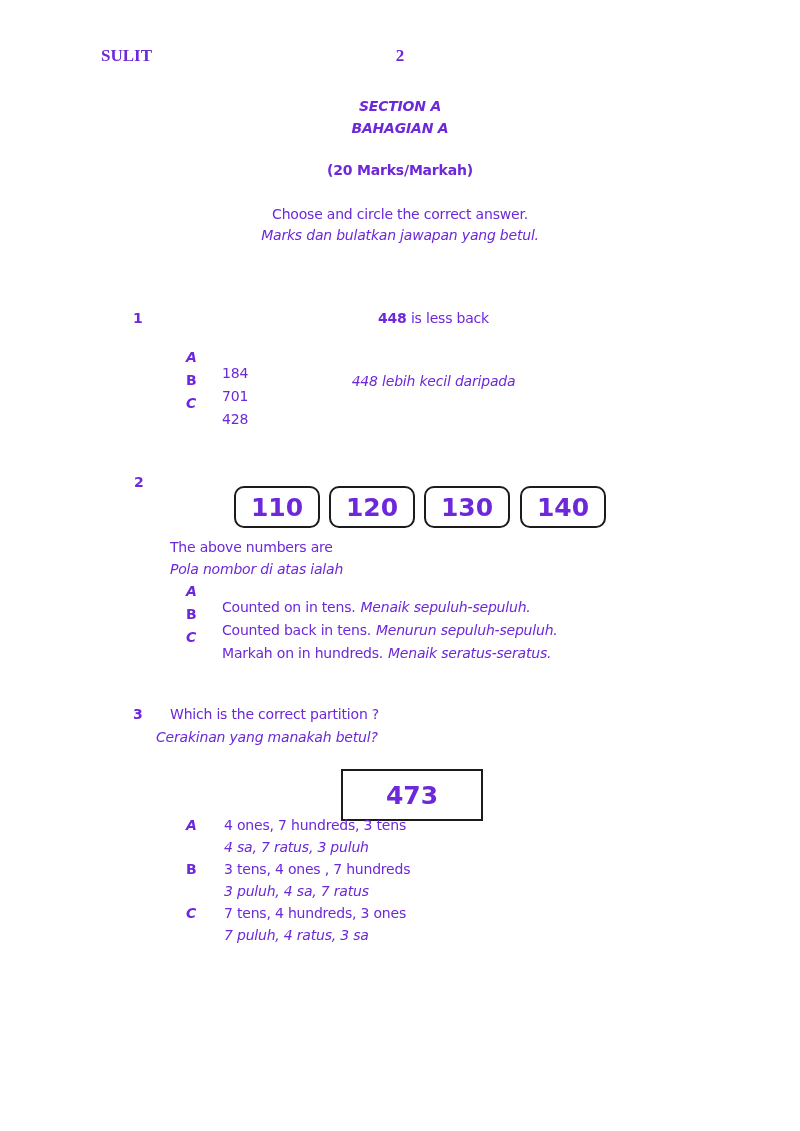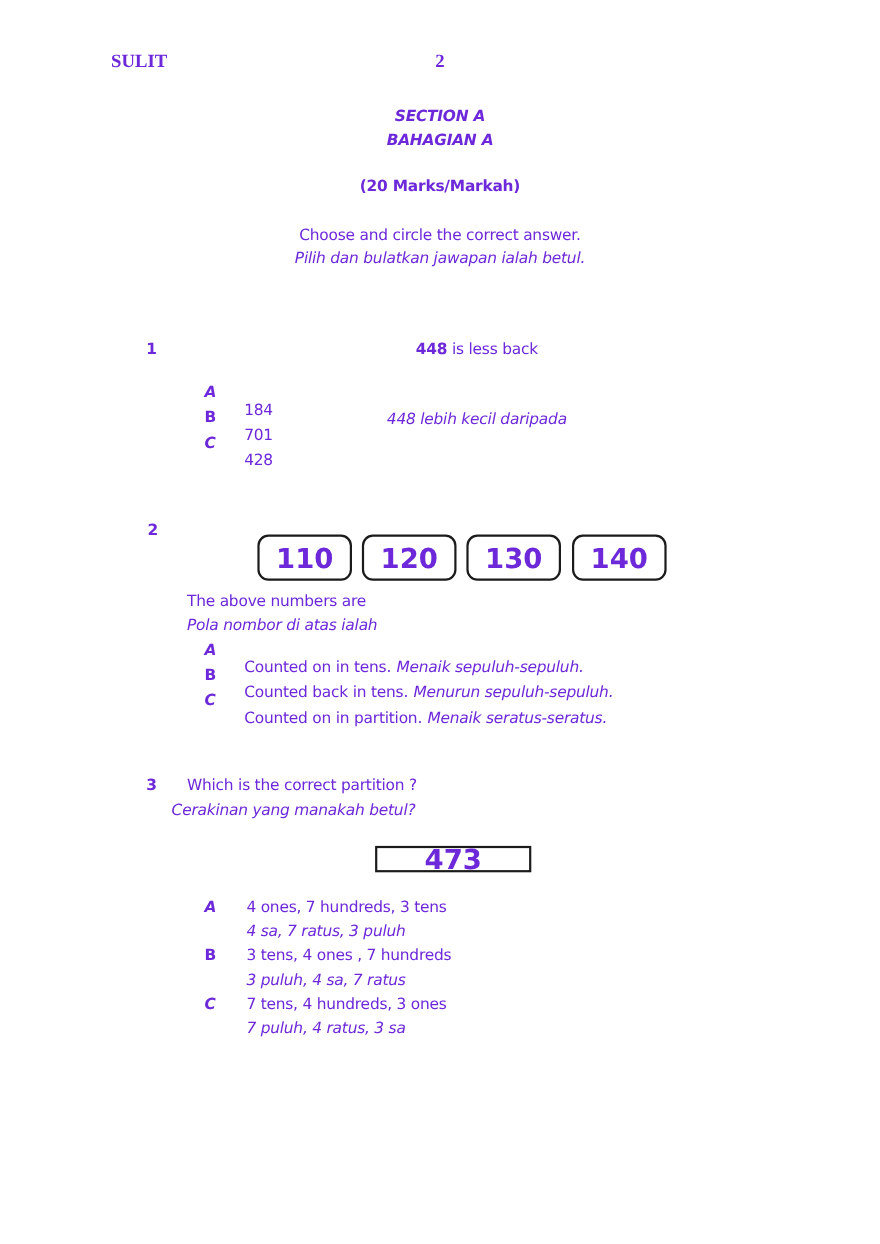--- a/index.html
+++ b/index.html
@@ -29,42 +29,42 @@
   .numbox {
     position:absolute; top:486px;
     width:86px; height:42px;
     border:2px solid #1b1b1b; border-radius:10px;
     box-sizing:border-box;
     display:flex; align-items:center; justify-content:center;
     font-weight:bold; font-size:25px; letter-spacing:0;
   }
   .partbox {
     position:absolute; left:341px; top:769px;
-    width:142px; height:24px;
+    width:142px; height:52px;
     border:2px solid #1b1b1b;
     box-sizing:border-box;
     display:flex; align-items:center; justify-content:center;
     font-weight:bold; font-size:25px; letter-spacing:0;
   }
   .line { position:absolute; left:0; width:800px; line-height:17px; }
 </style>
 </head>
 <body>
 
 <div class="page">
 
   <div class="abs serif" style="left:101px; top:47px;">SULIT</div>
   <div class="abs serif center" style="top:47px;">2</div>
 
   <div class="abs center b i" style="top:98px;">SECTION A</div>
   <div class="abs center b i" style="top:120px;">BAHAGIAN A</div>
   <div class="abs center b" style="top:162px;">(20 Marks/Markah)</div>
 
   <div class="abs center" style="top:206px;">Choose and circle the correct answer.</div>
-  <div class="abs center i" style="top:227px;">Pilih dan bulatkan jawapan ialah betul.</div>
+  <div class="abs center i" style="top:227px;">Marks dan bulatkan jawapan yang betul.</div>
 
   <div class="abs qnum" style="left:133px; top:310px;">1</div>
 
   <div class="abs stem-center" style="top:310px;">
     <span class="b">448</span><span> is less back</span>
   </div>
   <div class="abs stem-center i" style="top:329px;margin-top:44px;">448 lebih kecil daripada</div>
 
   <div class="line" style="top:349px;">
     <span class="opt-letter italic">A</span>
@@ -92,21 +92,21 @@
   <div class="line" style="top:583px;">
     <span class="opt-letter italic">A</span>
     <span class="opt-text"><span>Counted on in tens.</span><span class="ms-inline">Menaik sepuluh-sepuluh.</span></span>
   </div>
   <div class="line" style="top:606px;">
     <span class="opt-letter">B</span>
     <span class="opt-text"><span>Counted back in tens.</span><span class="ms-inline">Menurun sepuluh-sepuluh.</span></span>
   </div>
   <div class="line" style="top:629px;">
     <span class="opt-letter italic">C</span>
-    <span class="opt-text"><span>Counted on in partition.</span><span class="ms-inline">Menaik seratus-seratus.</span></span>
+    <span class="opt-text"><span>Markah on in hundreds.</span><span class="ms-inline">Menaik seratus-seratus.</span></span>
   </div>
 
   <div class="abs qnum" style="left:133px; top:706px;">3</div>
 
   <div class="abs" style="left:170px; top:706px;">Which is the correct partition ?</div>
   <div class="abs i" style="left:156px; top:729px;">Cerakinan yang manakah betul?</div>
 
   <div class="partbox">473</div>
 
   <div class="line" style="top:817px;">

